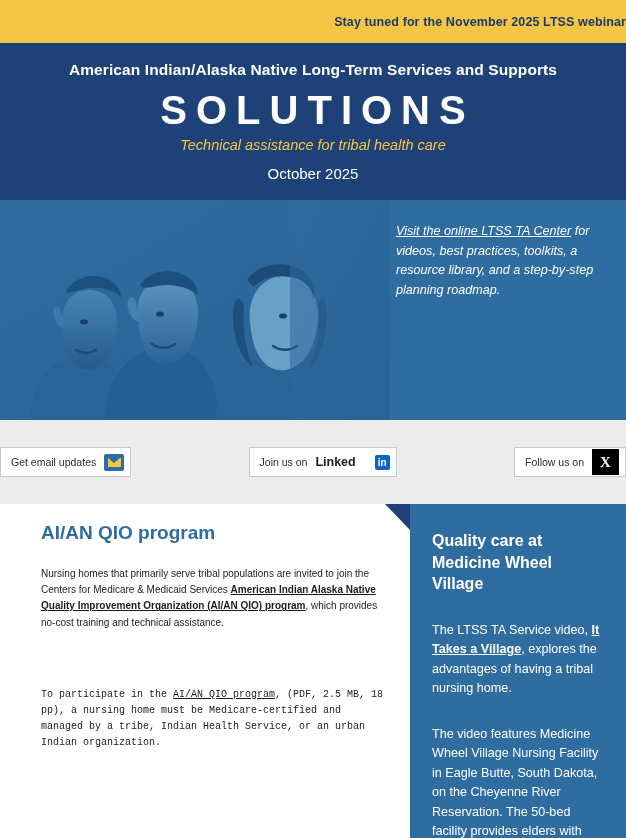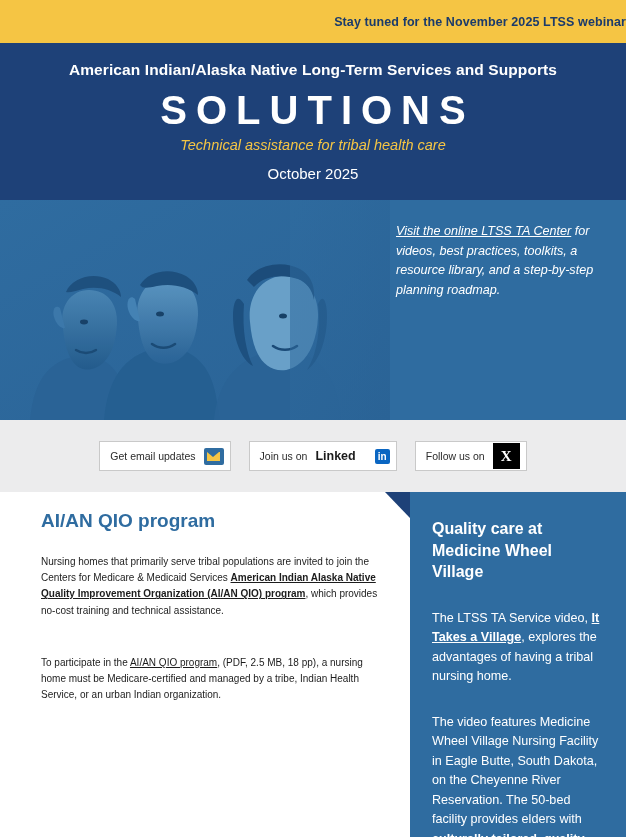--- a/index.html
+++ b/index.html
@@ -97,24 +97,24 @@
     font-style: italic;
   }
   .hero-body a {
     color: #ffffff;
     text-decoration: underline;
   }
 
   
   .social {
     background: #ececed;
-    height: 72px;
+    height: 84px;
     display: flex;
     align-items: center;
-    justify-content: center;
+    justify-content: space-between;
     gap: 18px;
   }
   .social-btn {
     background: #ffffff;
     border: 1px solid #c9c9c9;
     height: 30px;
     display: flex;
     align-items: center;
     padding: 0 6px 0 10px;
     gap: 8px;
@@ -185,21 +185,21 @@
     color: #2f6ca0;
     font-size: 19px;
     font-weight: bold;
     margin-bottom: 22px;
   }
   .col-left p {
     font-size: 10px;
     line-height: 1.62;
     color: #1c1c1c;
   }
-  .col-left p + p { margin-top: 36px; }
+  .col-left p + p { margin-top: 56px; font-family: Liberation Mono, monospace; }
   .col-left a {
     color: #1c1c1c;
     text-decoration: underline;
   }
   .col-left a.bold { font-weight: bold; }
 
   .col-right {
     flex: 1;
     background: #2f6ca0;
     color: #ffffff;

